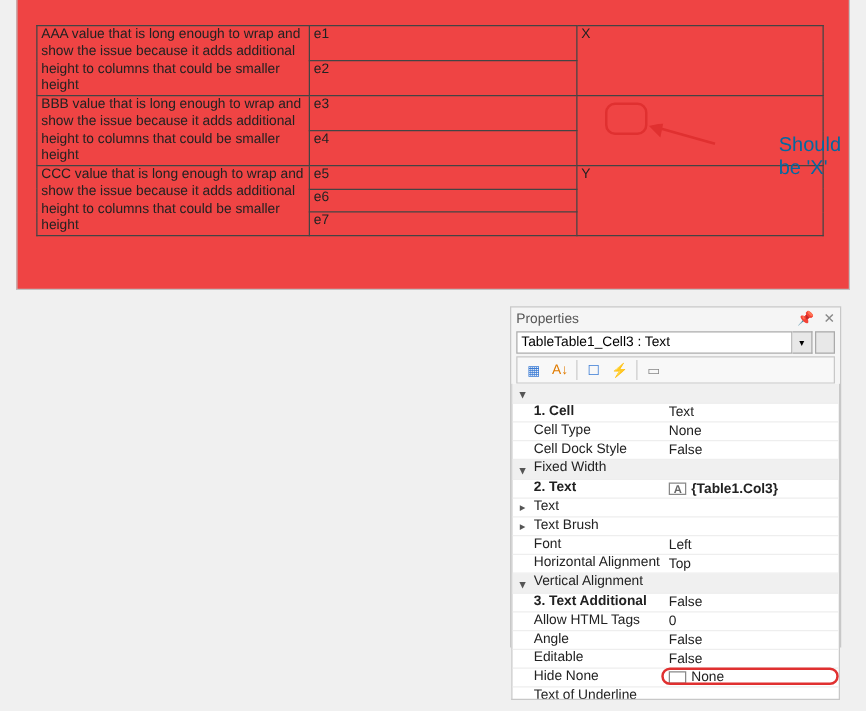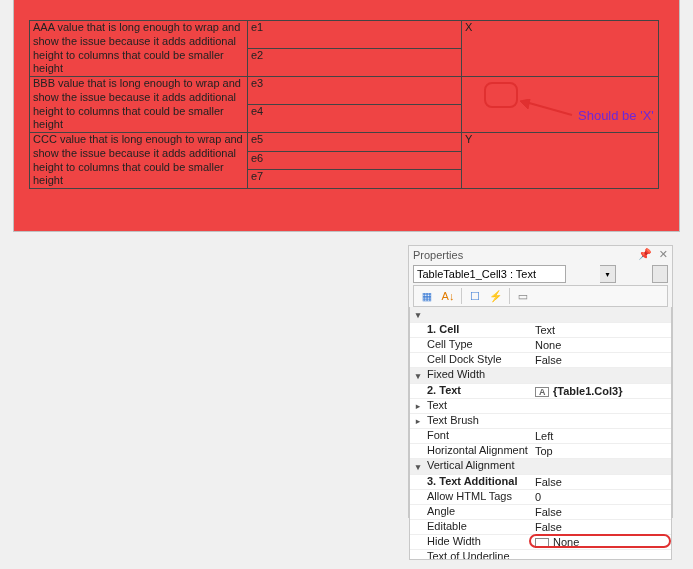--- a/index.html
+++ b/index.html
@@ -38,23 +38,24 @@
     color: #222;
     line-height: 1.25;
     height: 14px;
   }
   .col-a { width: 218px; }
   .col-b { width: 214px; }
   .col-c { width: auto; }
   .wraptext { word-wrap: break-word; }
   .annot {
     position: absolute;
-    color: #6d28d9;
-    font-size: 13px;
+    color: #0369a1;
+    font-size: 16px;
     font-weight: 500;
+    margin-left: 45px;
   }
   .circle {
     position: absolute;
     border: 2px solid #e03030;
     border-radius: 8px;
   }
   .arrow {
     position: absolute;
     stroke: #e03030;
     fill: #e03030;
@@ -75,21 +76,20 @@
     display: flex;
     align-items: center;
     justify-content: space-between;
     padding: 2px 4px;
     color: #555;
   }
   .prop-title-row .icons span { margin-left: 4px; color: #888; cursor: pointer; }
   .prop-selector {
     margin: 2px 4px;
     display: flex;
-    gap: 34px;
   }
   .prop-selector input {
     flex: 1;
     height: 18px;
     font-size: 11px;
     border: 1px solid #aaa;
     padding: 0 3px;
     background: #fff;
   }
   .prop-selector .dd {
@@ -347,21 +347,21 @@
         <span class="glabel">Angle</span>
         <span class="gvalue">0</span>
       </div>
       <div class="grow">
         <span class="gexpand"></span>
         <span class="glabel">Editable</span>
         <span class="gvalue">False</span>
       </div>
       <div class="grow">
         <span class="gexpand"></span>
-        <span class="glabel">Hide Width</span>
+        <span class="glabel">Hide None</span>
         <span class="gvalue">False</span>
       </div>
       <div class="grow">
         <span class="gexpand"></span>
         <span class="glabel">Text of Underline</span>
         <span class="gvalue"><span class="gswatchBox"></span>None</span>
       </div>
     </div>
 </div>
 

